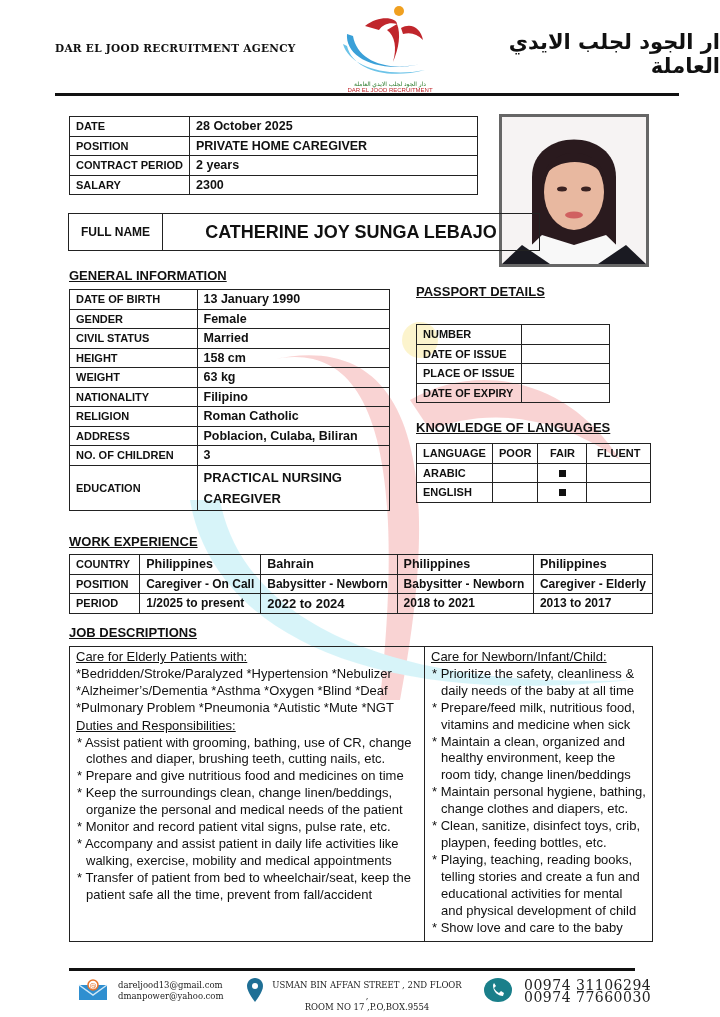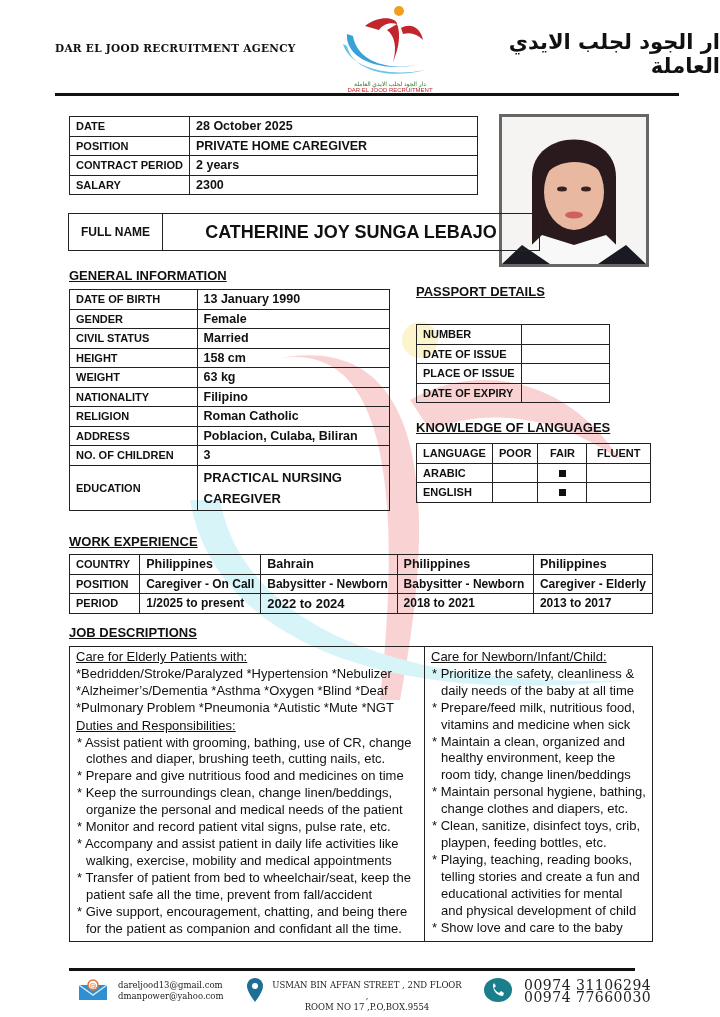--- a/index.html
+++ b/index.html
@@ -226,21 +226,20 @@
     <div>*Bedridden/Stroke/Paralyzed  *Hypertension  *Nebulizer</div>
     <div>*Alzheimer’s/Dementia  *Asthma  *Oxygen  *Blind  *Deaf</div>
     <div>*Pulmonary Problem  *Pneumonia  *Autistic  *Mute  *NGT</div>
     <div class="head" style="margin-top:1px">Duties and Responsibilities:</div>
     <div class="b">* Assist patient with grooming, bathing, use of CR, change clothes and diaper, brushing teeth, cutting nails, etc.</div>
     <div class="b">* Prepare and give nutritious food and medicines on time</div>
     <div class="b">* Keep the surroundings clean, change linen/beddings, organize the personal and medical needs of the patient</div>
     <div class="b">* Monitor and record patient vital signs, pulse rate, etc.</div>
     <div class="b">* Accompany and assist patient in daily life activities like walking, exercise, mobility and medical appointments</div>
     <div class="b">* Transfer of patient from bed to wheelchair/seat, keep the patient safe all the time, prevent from fall/accident</div>
-    <div class="b">* Give support, encouragement, chatting, and being there for the patient as companion and confidant all the time.</div>
   </div>
   <div class="col right">
     <div class="head">Care for Newborn/Infant/Child:</div>
     <div class="b">* Prioritize the safety, cleanliness &amp; daily needs of the baby at all time</div>
     <div class="b">* Prepare/feed milk, nutritious food, vitamins and medicine when sick</div>
     <div class="b">* Maintain a clean, organized and healthy environment, keep the room tidy, change linen/beddings</div>
     <div class="b">* Maintain personal hygiene, bathing, change clothes and diapers, etc.</div>
     <div class="b">* Clean, sanitize, disinfect toys, crib, playpen, feeding bottles, etc.</div>
     <div class="b">* Playing, teaching, reading books, telling stories and create a fun and educational activities for mental and physical development of child</div>
     <div class="b">* Show love and care to the baby</div>

